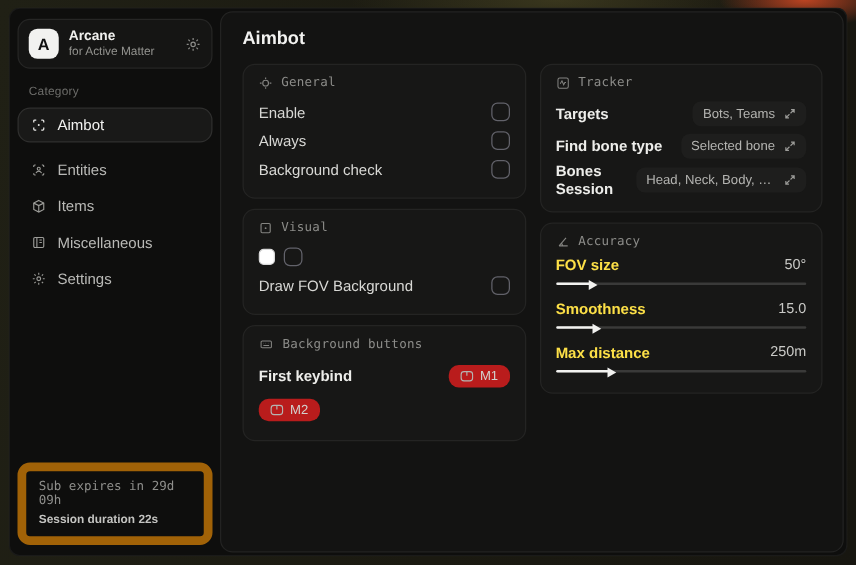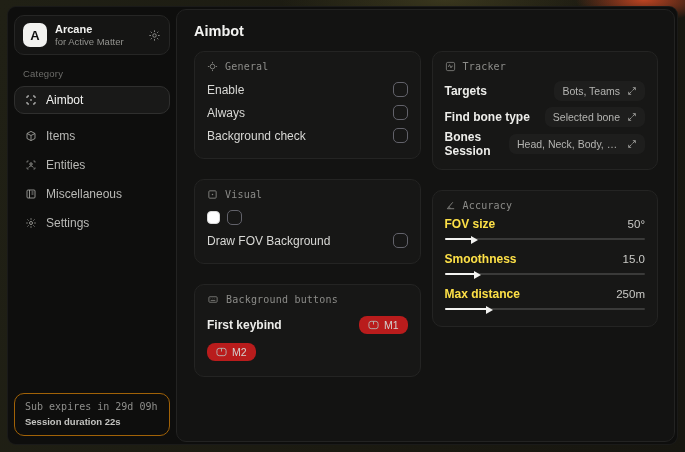--- a/index.html
+++ b/index.html
@@ -39,33 +39,33 @@
     display:flex; align-items:center; gap:9px; height:28px; padding:0 10px;
     color:#b9b9b6; font-size:12px; border-radius:10px; border:1px solid transparent;
     cursor:pointer; margin:0 1px;
   }
   .nav-item .nicon{ color:#9d9d99; display:flex; }
   .nav-item.selected{
     background:#191918; border-color:#2f2f2e; color:#f2f2f0; margin-bottom:7px;
   }
   .nav-item.selected .nicon{ color:#e8e8e6; }
   .side-footer{
-    margin-top:auto; border:1px solid #a16207; border-radius:10px;
+    margin-top:auto; border:7px solid #a16207; border-radius:10px;
     padding:7px 10px 8px 10px; margin-left:1px; margin-right:1px;
   }
   .sub-line{ font-family:"DejaVu Sans Mono", monospace; font-size:10px; color:#8f8f8c; }
   .sess-line{ font-size:9.5px; font-weight:bold; color:#c4c4c1; margin-top:4px; }
   
   .main{
     flex:1; margin:2px 2px 2px 0; background:#131312; border:1px solid #232322;
     border-radius:10px; padding:13px 16px 12px 17px; overflow:hidden;
   }
   .page-title{ font-size:14.5px; font-weight:bold; color:#f2f2f0; margin-bottom:12px; }
   .cols{ display:flex; gap:11px; align-items:flex-start; }
-  .col{ flex:1; display:flex; flex-direction:column; gap:20px; min-width:0; }
+  .col{ flex:1; display:flex; flex-direction:column; gap:8px; min-width:0; }
   .card{
     background:#171716; border:1px solid #242423; border-radius:10px;
     padding:9px 12px 11px 12px;
   }
   .card-header{
     display:flex; align-items:center; gap:7px;
     font-family:"DejaVu Sans Mono", monospace; font-size:10px; color:#8c8c89;
     margin-bottom:6px; letter-spacing:.2px;
   }
   .card-header .hicon{ color:#848481; display:flex; }
@@ -133,35 +133,35 @@
           <svg width="12" height="12" viewBox="0 0 24 24" fill="none" stroke="currentColor" stroke-width="2">
               <path d="M4 8V5.5A1.5 1.5 0 0 1 5.5 4H8M16 4h2.5A1.5 1.5 0 0 1 20 5.5V8M20 16v2.5a1.5 1.5 0 0 1-1.5 1.5H16M8 20H5.5A1.5 1.5 0 0 1 4 18.5V16"></path>
               <circle cx="12" cy="12" r="1.6" fill="currentColor" stroke="none"></circle>
             </svg>
         </span>
         <span>Aimbot</span>
       </div>
       <div class="nav-item">
         <span class="nicon">
           <svg width="12" height="12" viewBox="0 0 24 24" fill="none" stroke="currentColor" stroke-width="1.8">
-              <path d="M12 2.8 20 7v10l-8 4.2L4 17V7z"></path>
-              <path d="M4 7l8 4 8-4M12 11v10"></path>
-            </svg>
-        </span>
-        <span>Items</span>
-      </div>
-      <div class="nav-item">
-        <span class="nicon">
-          <svg width="12" height="12" viewBox="0 0 24 24" fill="none" stroke="currentColor" stroke-width="1.8">
               <path d="M4 7V5.5A1.5 1.5 0 0 1 5.5 4H7M17 4h1.5A1.5 1.5 0 0 1 20 5.5V7M20 17v1.5a1.5 1.5 0 0 1-1.5 1.5H17M7 20H5.5A1.5 1.5 0 0 1 4 18.5V17"></path>
               <circle cx="12" cy="10" r="2.4"></circle>
               <path d="M7.5 17c.8-2 2.5-3 4.5-3s3.7 1 4.5 3"></path>
             </svg>
         </span>
         <span>Entities</span>
+      </div>
+      <div class="nav-item">
+        <span class="nicon">
+          <svg width="12" height="12" viewBox="0 0 24 24" fill="none" stroke="currentColor" stroke-width="1.8">
+              <path d="M12 2.8 20 7v10l-8 4.2L4 17V7z"></path>
+              <path d="M4 7l8 4 8-4M12 11v10"></path>
+            </svg>
+        </span>
+        <span>Items</span>
       </div>
       <div class="nav-item">
         <span class="nicon">
           <svg width="12" height="12" viewBox="0 0 24 24" fill="none" stroke="currentColor" stroke-width="1.8">
               <rect x="4" y="4" width="16" height="16" rx="2"></rect>
               <path d="M9 4v16M13 8h4M13 12h4"></path>
             </svg>
         </span>
         <span>Miscellaneous</span>
       </div>

